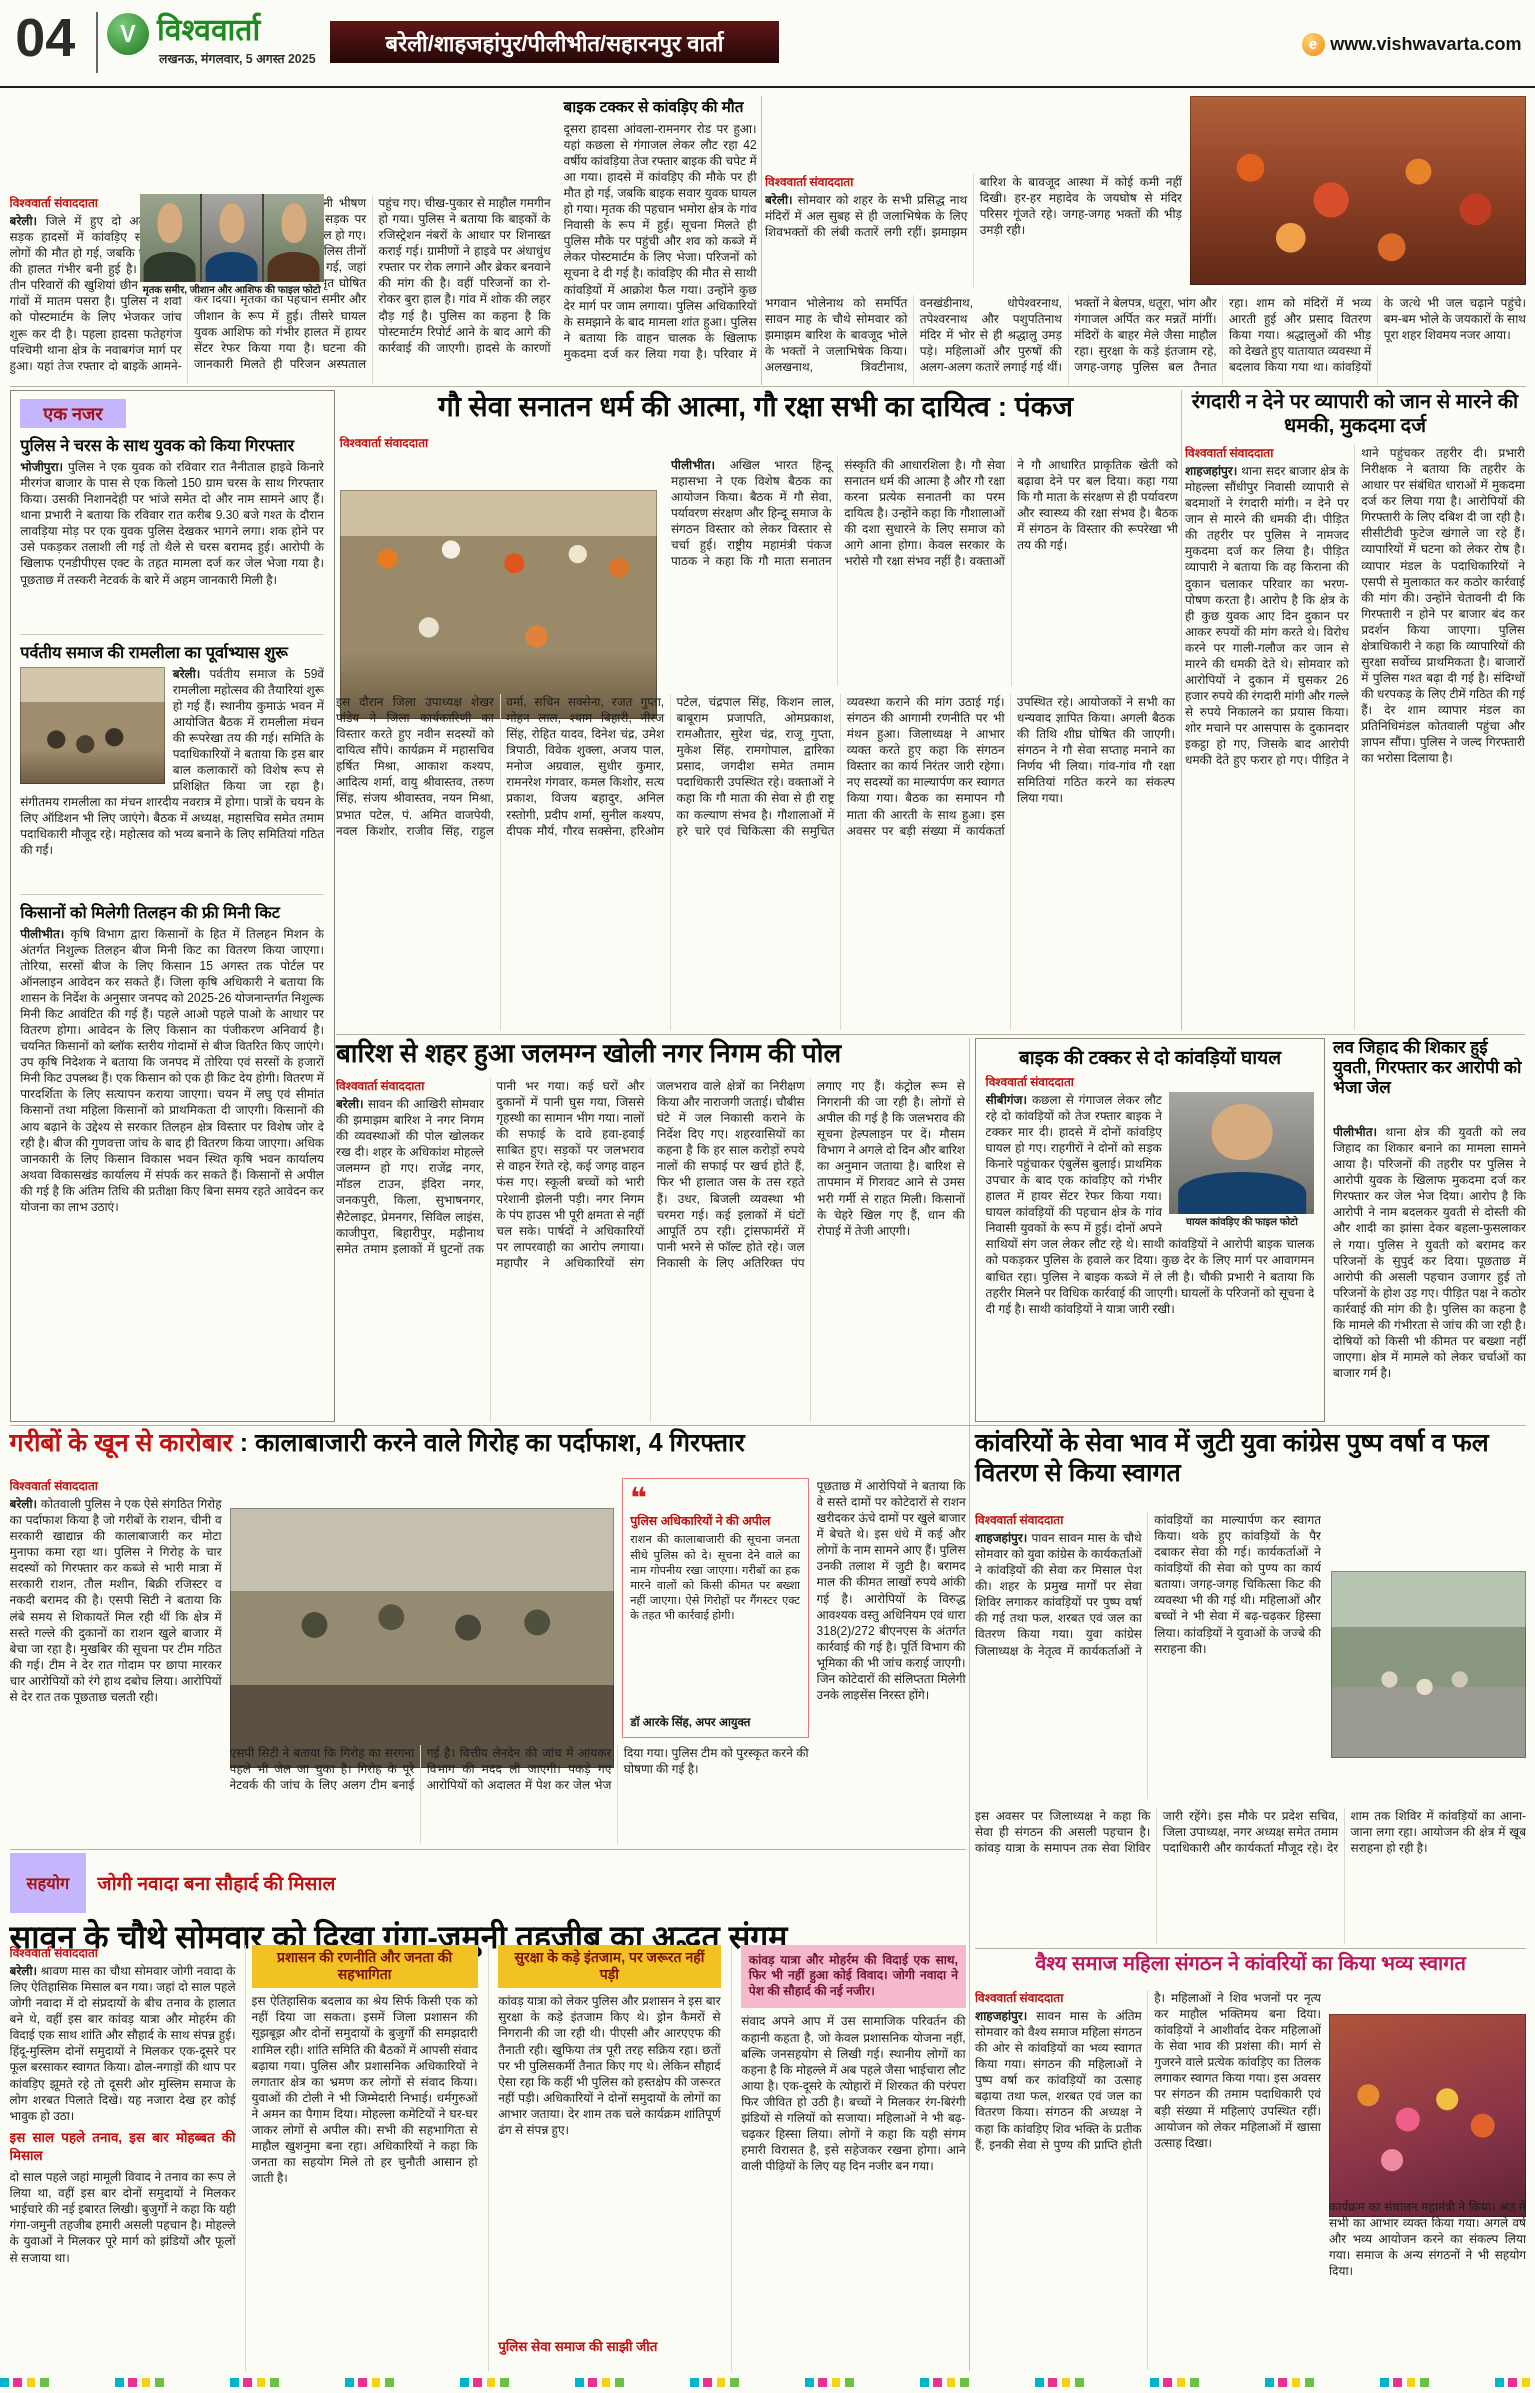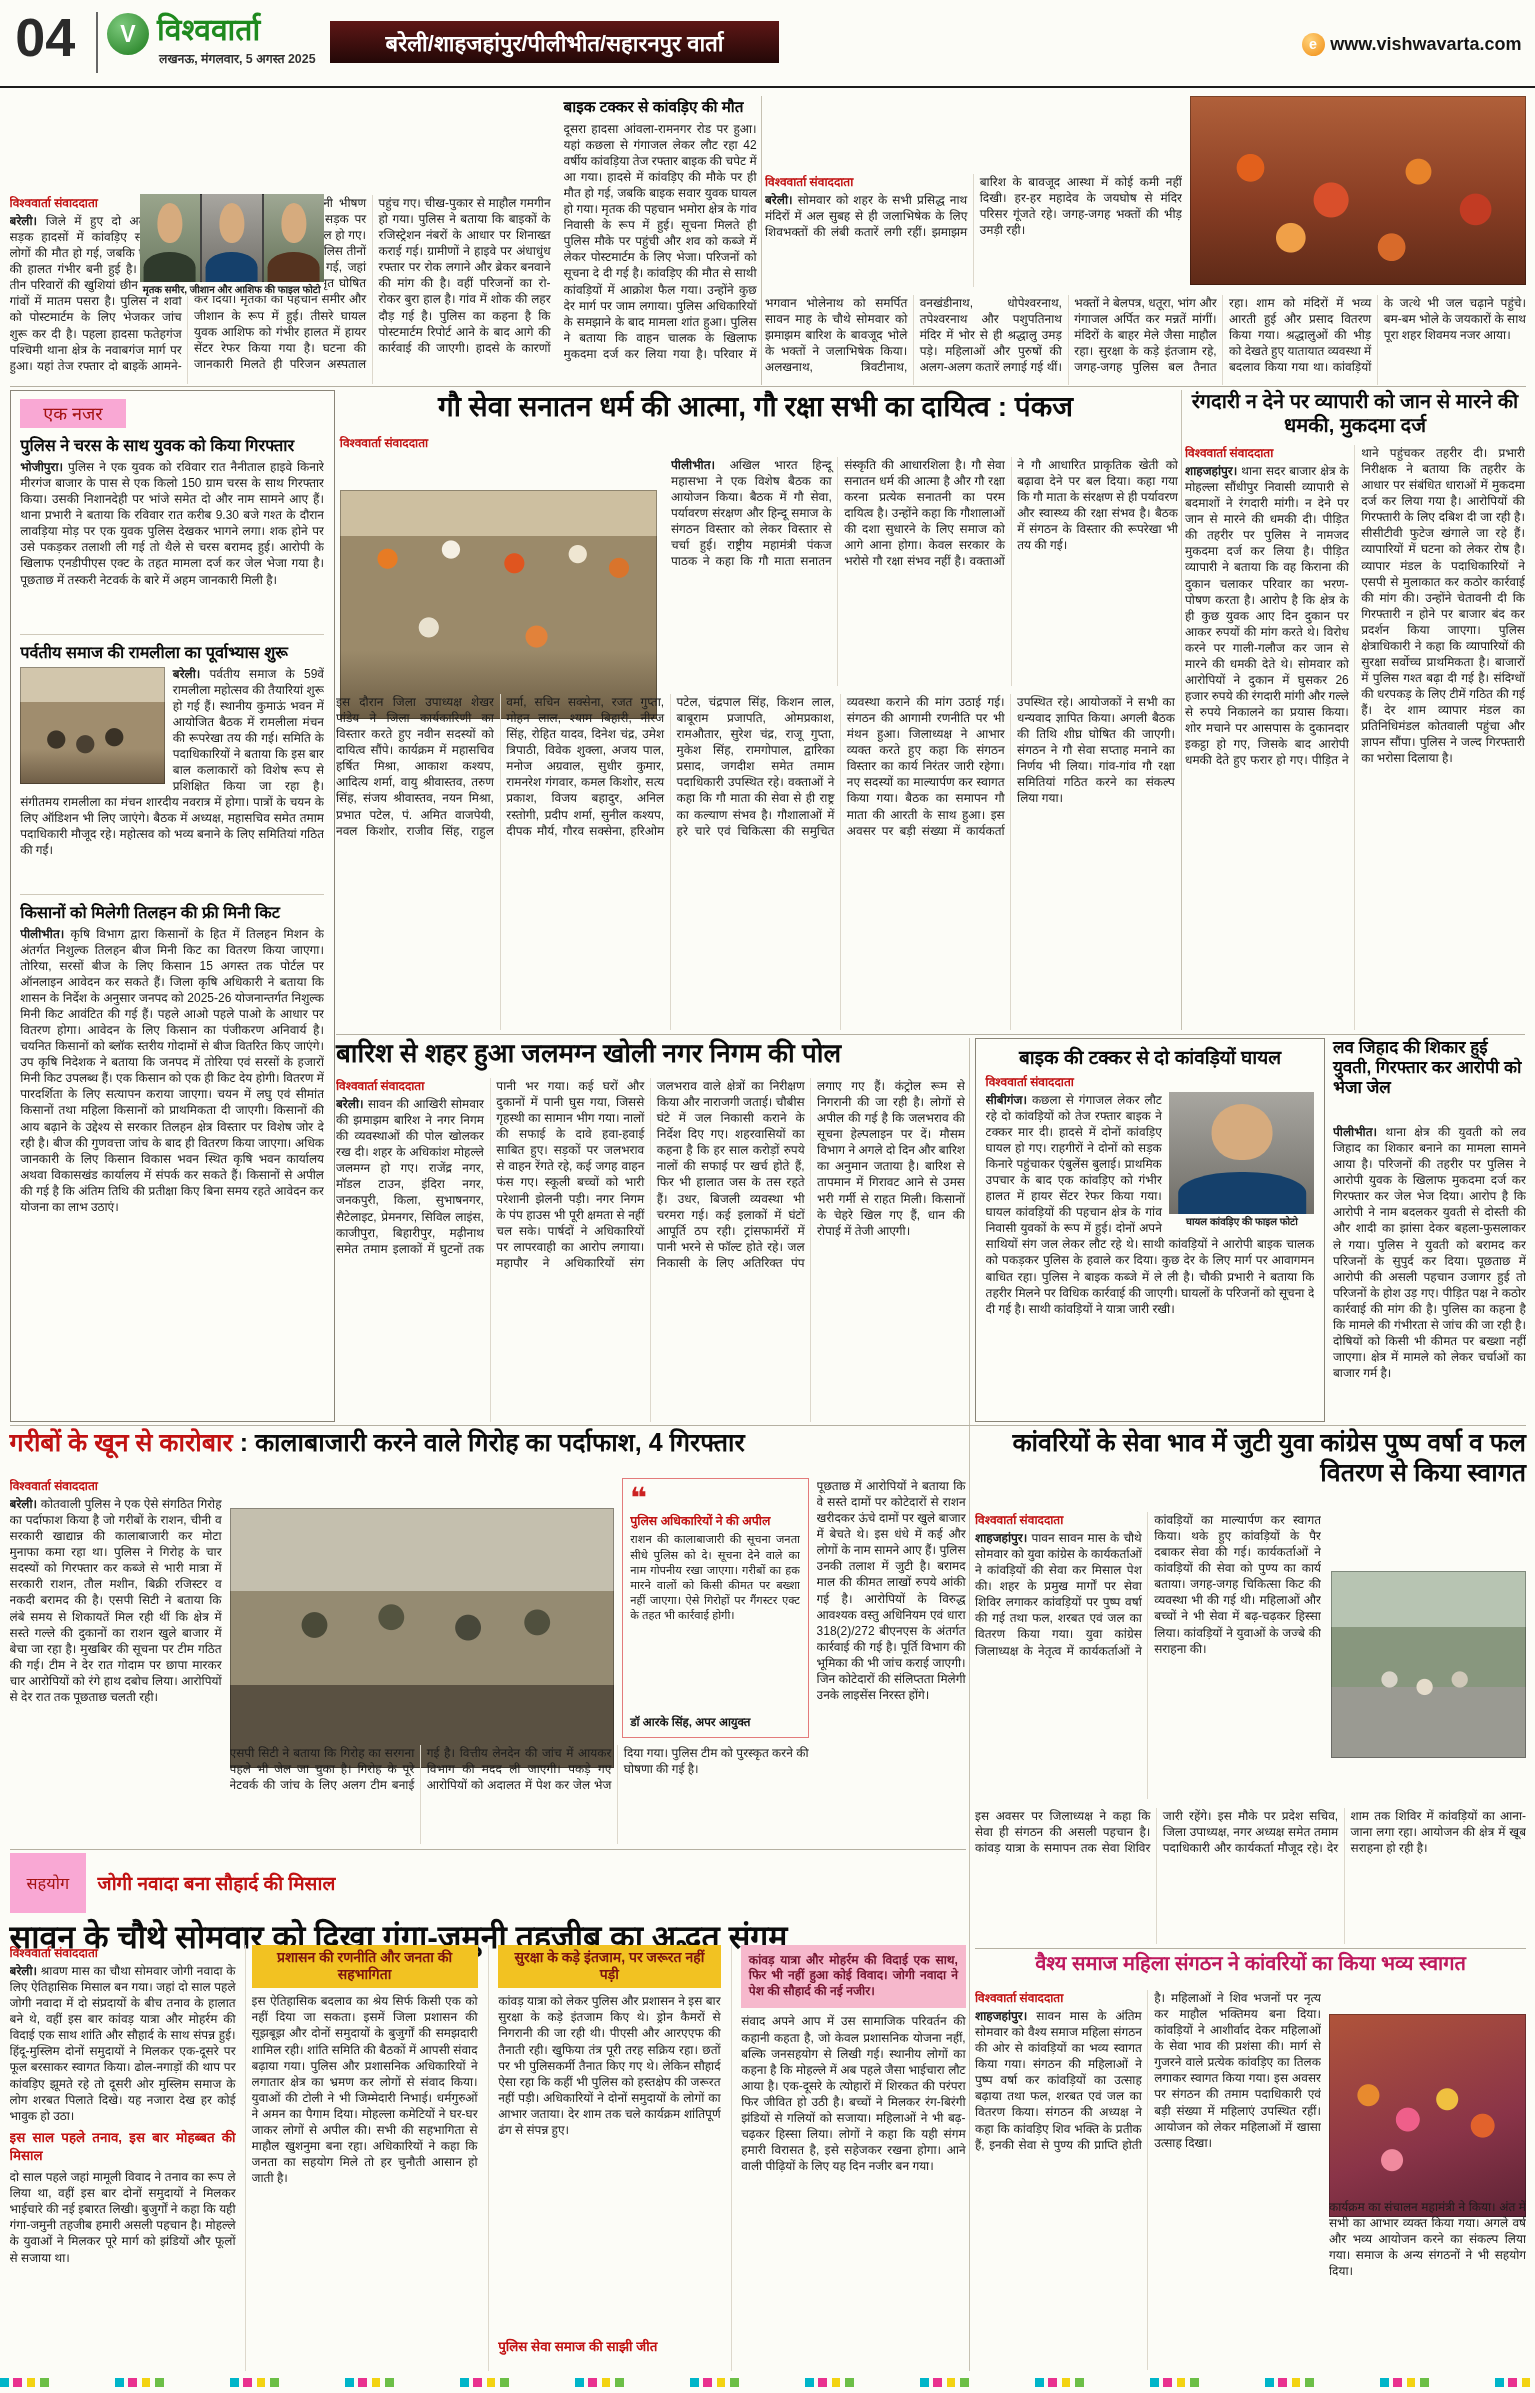--- a/index.html
+++ b/index.html
@@ -10,21 +10,21 @@
 .bt{font-size:12px;line-height:1.34;text-align:justify;overflow:hidden;color:#1c1c1c}
 .c2{column-count:2}.c3{column-count:3}.c4{column-count:4}.c5{column-count:5}
 .c2,.c3,.c4,.c5{column-gap:12.4px;column-rule:1px solid #ddd8cc}
 .byline{color:#c11212;font-weight:bold;font-size:12px;margin-bottom:1.9px}
 .dl{font-weight:bold}
 .photo{position:relative;box-shadow:inset 0 0 0 1px rgba(0,0,0,.3)}
 .cap{font-size:10px;font-weight:bold;text-align:center;color:#222;line-height:1.25;padding-top:1.9px}
 .vline{position:absolute;width:1px;background:#c6c1b2}
 .hline{position:absolute;height:1px;background:#b5b0a2}
 .box{border:1px solid #8a8578;background:#fdfdf8}
-.chip{display:inline-block;background:#f9a8d4;color:#a31212;font-weight:normal;padding:2.9px 23px;font-size:18px}
+.chip{display:inline-block;background:#c4b5fd;color:#a31212;font-weight:bold;padding:2.9px 23px;font-size:18px}
 .subbox-h{background:#f2c222;color:#7c1010;font-weight:bold;font-size:14px;text-align:center;padding:3.8px 5.7px;line-height:1.25;margin-bottom:5.7px}
 .rednote{color:#c11212;font-weight:bold}
 .pinknote{background:#f6b8cc;color:#70122c;font-weight:bold;font-size:12.2px;line-height:1.3;padding:7.6px;text-align:justify;margin-bottom:5.7px}
 
 .ph-portraits{display:flex;gap:1.9px;background:#444}
 .pr{flex:1;position:relative;overflow:hidden}
 .pr::before{content:"";position:absolute;left:50%;top:10%;width:42%;height:46%;transform:translateX(-50%);border-radius:50% 50% 46% 46%;background:#d6ab7e}
 .pr::after{content:"";position:absolute;left:50%;bottom:-2%;width:88%;height:36%;transform:translateX(-50%);border-radius:48% 48% 0 0;background:#2f3a2c}
 .pr.a{background:linear-gradient(180deg,#9aa58c,#6c7a62)}
 .pr.b{background:linear-gradient(180deg,#a8a6a0,#706e68)}.pr.b::after{background:#15406b}
@@ -174,21 +174,21 @@
       <div style="color:#cc2222;font-size:29px;line-height:.8;font-weight:bold">❝</div>
       <div class="rednote" style="font-size:12.4px;margin:1.9px 0 3.8px">पुलिस अधिकारियों ने की अपील</div>
       <div class="bt" style="font-size:11.3px;flex:1">राशन की कालाबाजारी की सूचना जनता सीधे पुलिस को दे। सूचना देने वाले का नाम गोपनीय रखा जाएगा। गरीबों का हक मारने वालों को किसी कीमत पर बख्शा नहीं जाएगा। ऐसे गिरोहों पर गैंगस्टर एक्ट के तहत भी कार्रवाई होगी।</div>
       <div style="font-weight:bold;font-size:11.7px;margin-top:3.8px">डॉ आरके सिंह, अपर आयुक्त</div>
     </div>
     <div class="abs bt" style="left:807px;top:50px;width:149px;height:367px">पूछताछ में आरोपियों ने बताया कि वे सस्ते दामों पर कोटेदारों से राशन खरीदकर ऊंचे दामों पर खुले बाजार में बेचते थे। इस धंधे में कई और लोगों के नाम सामने आए हैं। पुलिस उनकी तलाश में जुटी है। बरामद माल की कीमत लाखों रुपये आंकी गई है। आरोपियों के विरुद्ध आवश्यक वस्तु अधिनियम एवं धारा 318(2)/272 बीएनएस के अंतर्गत कार्रवाई की गई है। पूर्ति विभाग की भूमिका की भी जांच कराई जाएगी। जिन कोटेदारों की संलिप्तता मिलेगी उनके लाइसेंस निरस्त होंगे।</div>
     <div class="abs bt c3" style="left:220px;top:317px;width:579px;height:99px">एसपी सिटी ने बताया कि गिरोह का सरगना पहले भी जेल जा चुका है। गिरोह के पूरे नेटवर्क की जांच के लिए अलग टीम बनाई गई है। वित्तीय लेनदेन की जांच में आयकर विभाग की मदद ली जाएगी। पकड़े गए आरोपियों को अदालत में पेश कर जेल भेज दिया गया। पुलिस टीम को पुरस्कृत करने की घोषणा की गई है।</div>
   </section>
 
   <section class="abs" style="left:975px;top:1428px;width:551px;height:516px">
-    <h2 class="hl" style="font-size:25px;text-align:right">कांवरियों के सेवा भाव में जुटी युवा कांग्रेस पुष्प वर्षा व फल वितरण से किया स्वागत</h2>
+    <h2 class="hl" style="font-size:25px;text-align:left">कांवरियों के सेवा भाव में जुटी युवा कांग्रेस पुष्प वर्षा व फल वितरण से किया स्वागत</h2>
     <div class="abs bt c2" style="left:0;top:84px;width:346px;height:287px">
       <div class="byline">विश्ववार्ता संवाददाता</div>
       <span class="dl">शाहजहांपुर।</span>
       <span>पावन सावन मास के चौथे सोमवार को युवा कांग्रेस के कार्यकर्ताओं ने कांवड़ियों की सेवा कर मिसाल पेश की। शहर के प्रमुख मार्गों पर सेवा शिविर लगाकर कांवड़ियों पर पुष्प वर्षा की गई तथा फल, शरबत एवं जल का वितरण किया गया। युवा कांग्रेस जिलाध्यक्ष के नेतृत्व में कार्यकर्ताओं ने कांवड़ियों का माल्यार्पण कर स्वागत किया। थके हुए कांवड़ियों के पैर दबाकर सेवा की गई। कार्यकर्ताओं ने कांवड़ियों की सेवा को पुण्य का कार्य बताया। जगह-जगह चिकित्सा किट की व्यवस्था भी की गई थी। महिलाओं और बच्चों ने भी सेवा में बढ़-चढ़कर हिस्सा लिया। कांवड़ियों ने युवाओं के जज्बे की सराहना की।</span>
     </div>
     <div class="abs photo ph-street" style="left:356px;top:84px;width:195px;height:187px"></div>
     <div class="abs bt c3" style="left:0;top:380px;width:551px;height:136px">इस अवसर पर जिलाध्यक्ष ने कहा कि सेवा ही संगठन की असली पहचान है। कांवड़ यात्रा के समापन तक सेवा शिविर जारी रहेंगे। इस मौके पर प्रदेश सचिव, जिला उपाध्यक्ष, नगर अध्यक्ष समेत तमाम पदाधिकारी और कार्यकर्ता मौजूद रहे। देर शाम तक शिविर में कांवड़ियों का आना-जाना लगा रहा। आयोजन की क्षेत्र में खूब सराहना हो रही है।</div>
   </section>
 
   <section class="abs" style="left:9.6px;top:1853px;width:956px;height:518px">

